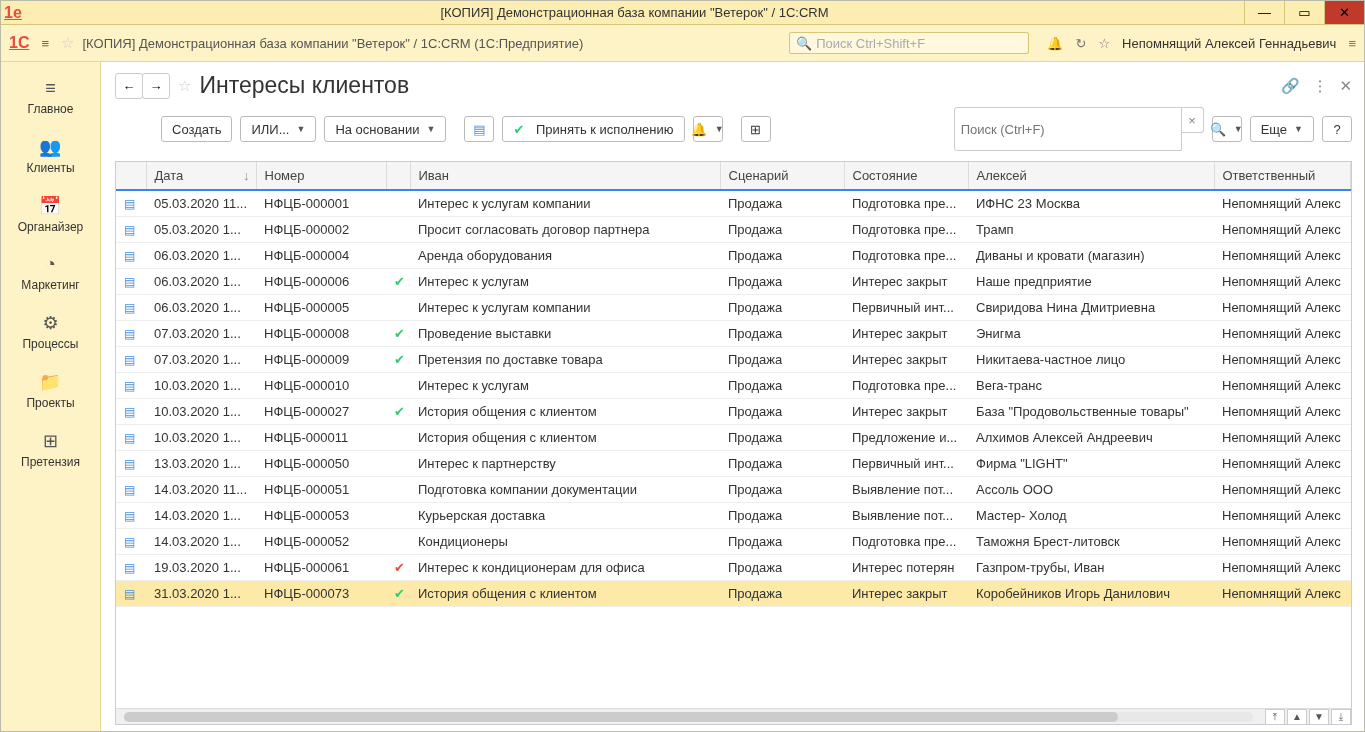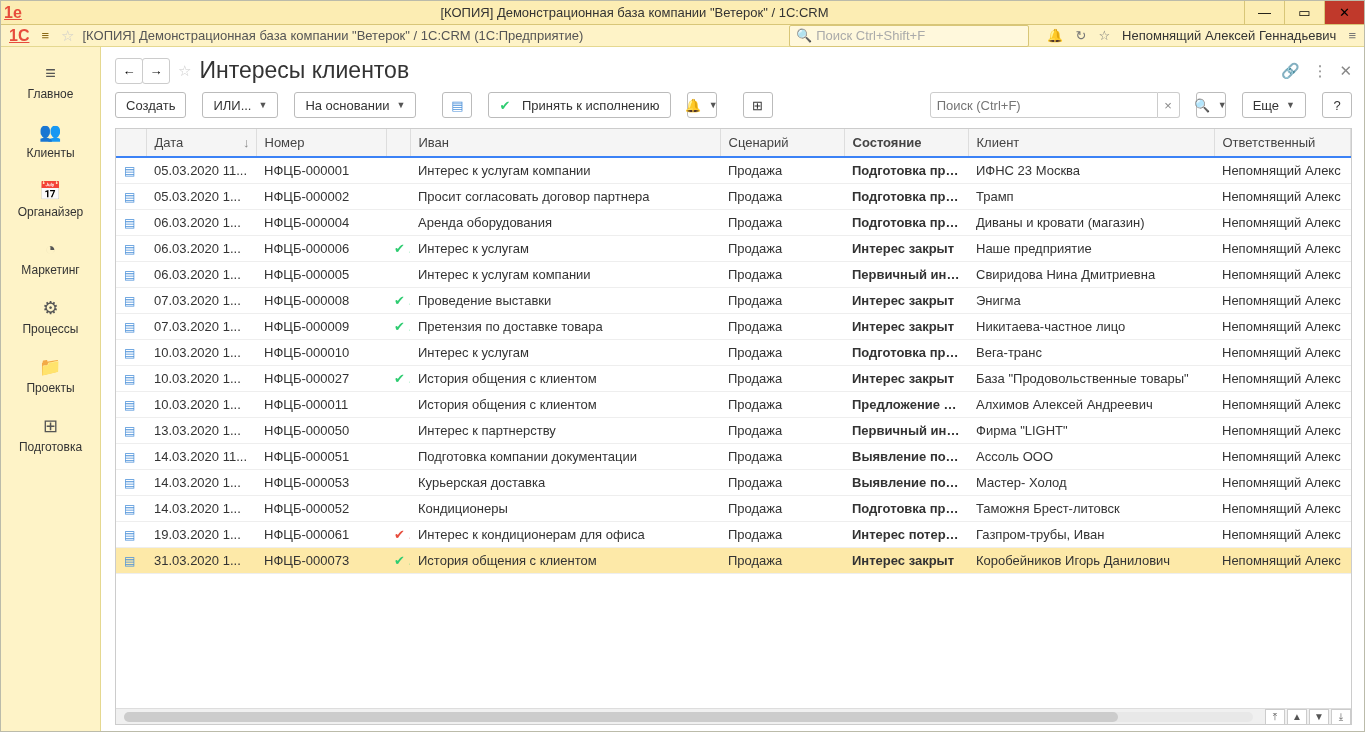--- a/index.html
+++ b/index.html
@@ -4,21 +4,21 @@
 <style>
 * { box-sizing: border-box; margin: 0; padding: 0; font-family: Arial, sans-serif; font-size: 13px; }
 body { background: #fff; overflow: hidden; }
 .window { width: 1365px; height: 732px; display: flex; flex-direction: column; border: 1px solid #bba; }
 .titlebar { height: 24px; background: #fcedb3; display: flex; align-items: center; border-bottom: 1px solid #d8c678; position: relative; }
 .titlebar-icon { width: 24px; height: 24px; display: flex; align-items: center; justify-content: center; }
 .titlebar-title { flex: 1; text-align: center; color: #333; }
 .titlebar-btns { display: flex; }
 .titlebar-btn { width: 40px; height: 23px; display: flex; align-items: center; justify-content: center; border-left: 1px solid #d8c678; cursor: pointer; }
 .titlebar-btn.close { background: #c0392b; color: #000; }
-.appbar { height: 22px; background: #fef3c7; display: flex; align-items: center; padding: 0 8px; gap: 8px; border-bottom: 1px solid #e5d890; }
+.appbar { height: 37px; background: #fef3c7; display: flex; align-items: center; padding: 0 8px; gap: 8px; border-bottom: 1px solid #e5d890; }
 .logo1c { color: #e74c3c; font-weight: bold; font-size: 16px; text-decoration: underline; }
 .hamburger { color: #8b6914; cursor: pointer; padding: 2px 4px; }
 .star-icon { color: #ccc; font-size: 15px; }
 .appbar-title { color: #555; }
 .search-box { margin-left: auto; width: 240px; height: 22px; border: 1px solid #d8c678; background: #fff8dc; display: flex; align-items: center; padding: 0 6px; color: #aaa; border-radius: 2px; }
 .appbar-icons { display: flex; gap: 12px; align-items: center; color: #777; margin-left: 10px; }
 .appbar-icon { cursor: pointer; }
 .user-name { color: #333; }
 .body { flex: 1; display: flex; overflow: hidden; }
 .sidebar { width: 100px; background: #fef3c7; border-right: 1px solid #e5d890; padding-top: 8px; display: flex; flex-direction: column; align-items: center; gap: 4px; }
@@ -27,47 +27,47 @@
 .side-label { font-size: 12px; text-align: center; }
 .main { flex: 1; display: flex; flex-direction: column; overflow: hidden; padding: 10px 12px 6px 14px; }
 .page-head { display: flex; align-items: center; gap: 8px; margin-bottom: 8px; }
 .nav-btn { width: 28px; height: 26px; border: 1px solid #ccc; background: #fff; border-radius: 3px; display: flex; align-items: center; justify-content: center; cursor: pointer; }
 .nav-btn + .nav-btn { margin-left: -1px; }
 .page-title { font-size: 23px; color: #333; }
 .head-actions { margin-left: auto; display: flex; gap: 12px; color: #888; }
 .head-action { cursor: pointer; font-size: 15px; }
 .filter-row { display: flex; gap: 14px; margin-bottom: 10px; padding-left: 2px; }
 .filter-link { color: #333; text-decoration: underline; cursor: pointer; }
-.toolbar { display: flex; gap: 16px; margin-bottom: 10px; align-items: center; }
+.toolbar { display: flex; gap: 8px; margin-bottom: 10px; align-items: center; margin-left: 46px; }
 .btn { height: 26px; padding: 0 10px; border: 1px solid #bbb; background: #fff; border-radius: 3px; display: flex; align-items: center; gap: 4px; cursor: pointer; color: #333; }
 .btn-icon { width: 30px; height: 26px; padding: 0; justify-content: center; }
 .btn-group { display: flex; }
 .tb-search { width: 250px; display: flex; margin-left: auto; }
-.tb-search input { flex: 1; height: 26px; border: 1px solid #ccc; border-radius: 3px 0 0 3px; padding: 0 6px; outline: none; }
+.tb-search input { flex: 1; height: 44px; border: 1px solid #ccc; border-radius: 3px 0 0 3px; padding: 0 6px; outline: none; }
 .tb-search .clear { width: 22px; height: 26px; border: 1px solid #ccc; border-left: none; display: flex; align-items: center; justify-content: center; color: #888; cursor: pointer; border-radius: 0 3px 3px 0; }
 .table-wrap { flex: 1; border: 1px solid #ccc; overflow: hidden; display: flex; flex-direction: column; }
 table { width: 100%; border-collapse: collapse; table-layout: fixed; }
 thead { background: #f5f5f5; }
 th { text-align: left; padding: 6px 8px; border-right: 1px solid #ddd; border-bottom: 2px solid #3b82f6; color: #444; font-weight: normal; position: relative; }
 .sort-arrow { position: absolute; right: 6px; color: #888; }
 tbody { display: block; overflow-y: auto; }
 tbody tr { display: table; width: 100%; table-layout: fixed; }
 thead tr { display: table; width: 100%; table-layout: fixed; }
 td { padding: 5px 8px; border-bottom: 1px solid #eee; color: #333; white-space: nowrap; overflow: hidden; text-overflow: ellipsis; }
 tr.selected { background: #fde9a8; }
 .row-icon { color: #4a90d9; font-size: 12px; }
 .status-icon { color: #2ecc71; font-size: 13px; display: inline-block; width: 14px; }
 .status-icon.red { color: #e74c3c; }
 .col-icon { width: 30px; }
 .col-date { width: 110px; }
 .col-num { width: 130px; }
 .col-st { width: 24px; }
 .col-theme { width: 310px; }
 .col-scen { width: 124px; }
-.col-state { width: 124px; font-weight: bold; }
+.col-state { width: 124px; }
 .col-client { width: 246px; }
 .col-resp { width: auto; }
 .hscroll { height: 16px; background: #f0f0f0; border-top: 1px solid #ddd; display: flex; align-items: center; }
 .hscroll-track { flex: 1; height: 10px; background: #e8e8e8; border-radius: 5px; margin: 0 8px; position: relative; }
 .hscroll-thumb { position: absolute; left: 0; width: 88%; height: 10px; background: #ccc; border-radius: 5px; }
 .table-paging { display: flex; gap: 2px; margin-left: 4px; }
 .pg-btn { width: 20px; height: 16px; border: 1px solid #ccc; background: #fff; display: flex; align-items: center; justify-content: center; cursor: pointer; font-size: 10px; color: #555; }
 .caret { font-size: 9px; color: #555; margin-left: 3px; }
 </style>
 </head>
@@ -126,21 +126,21 @@
         <div class="side-item">
           <span class="side-icon">⚙</span>
           <span class="side-label">Процессы</span>
         </div>
         <div class="side-item">
           <span class="side-icon">📁</span>
           <span class="side-label">Проекты</span>
         </div>
         <div class="side-item">
           <span class="side-icon">⊞</span>
-          <span class="side-label">Подготовка</span>
+          <span class="side-label">Претензия</span>
         </div>
       </div>
 
     <div class="main">
       <div class="page-head">
         <div class="btn-group">
           <div class="nav-btn">←</div>
           <div class="nav-btn">→</div>
         </div>
         <span class="star-icon">☆</span>
@@ -187,21 +187,21 @@
         <table>
           <thead>
             <tr>
               <th class="col-icon"></th>
               <th class="col-date"><span>Дата</span><span class="sort-arrow">↓</span></th>
               <th class="col-num"><span>Номер</span></th>
               <th class="col-st"></th>
               <th class="col-theme"><span>Иван</span></th>
               <th class="col-scen"><span>Сценарий</span></th>
               <th class="col-state"><span>Состояние</span></th>
-              <th class="col-client"><span>Клиент</span></th>
+              <th class="col-client"><span>Алексей</span></th>
               <th class="col-resp"><span>Ответственный</span></th>
             </tr>
           </thead>
           <tbody id="tbody">
               <tr>
                 <td class="col-icon"><span class="row-icon">▤</span></td>
                 <td class="col-date">05.03.2020 11...</td>
                 <td class="col-num">НФЦБ-000001</td>
                 <td class="col-st"></td>
                 <td class="col-theme">Интерес к услугам компании</td>

